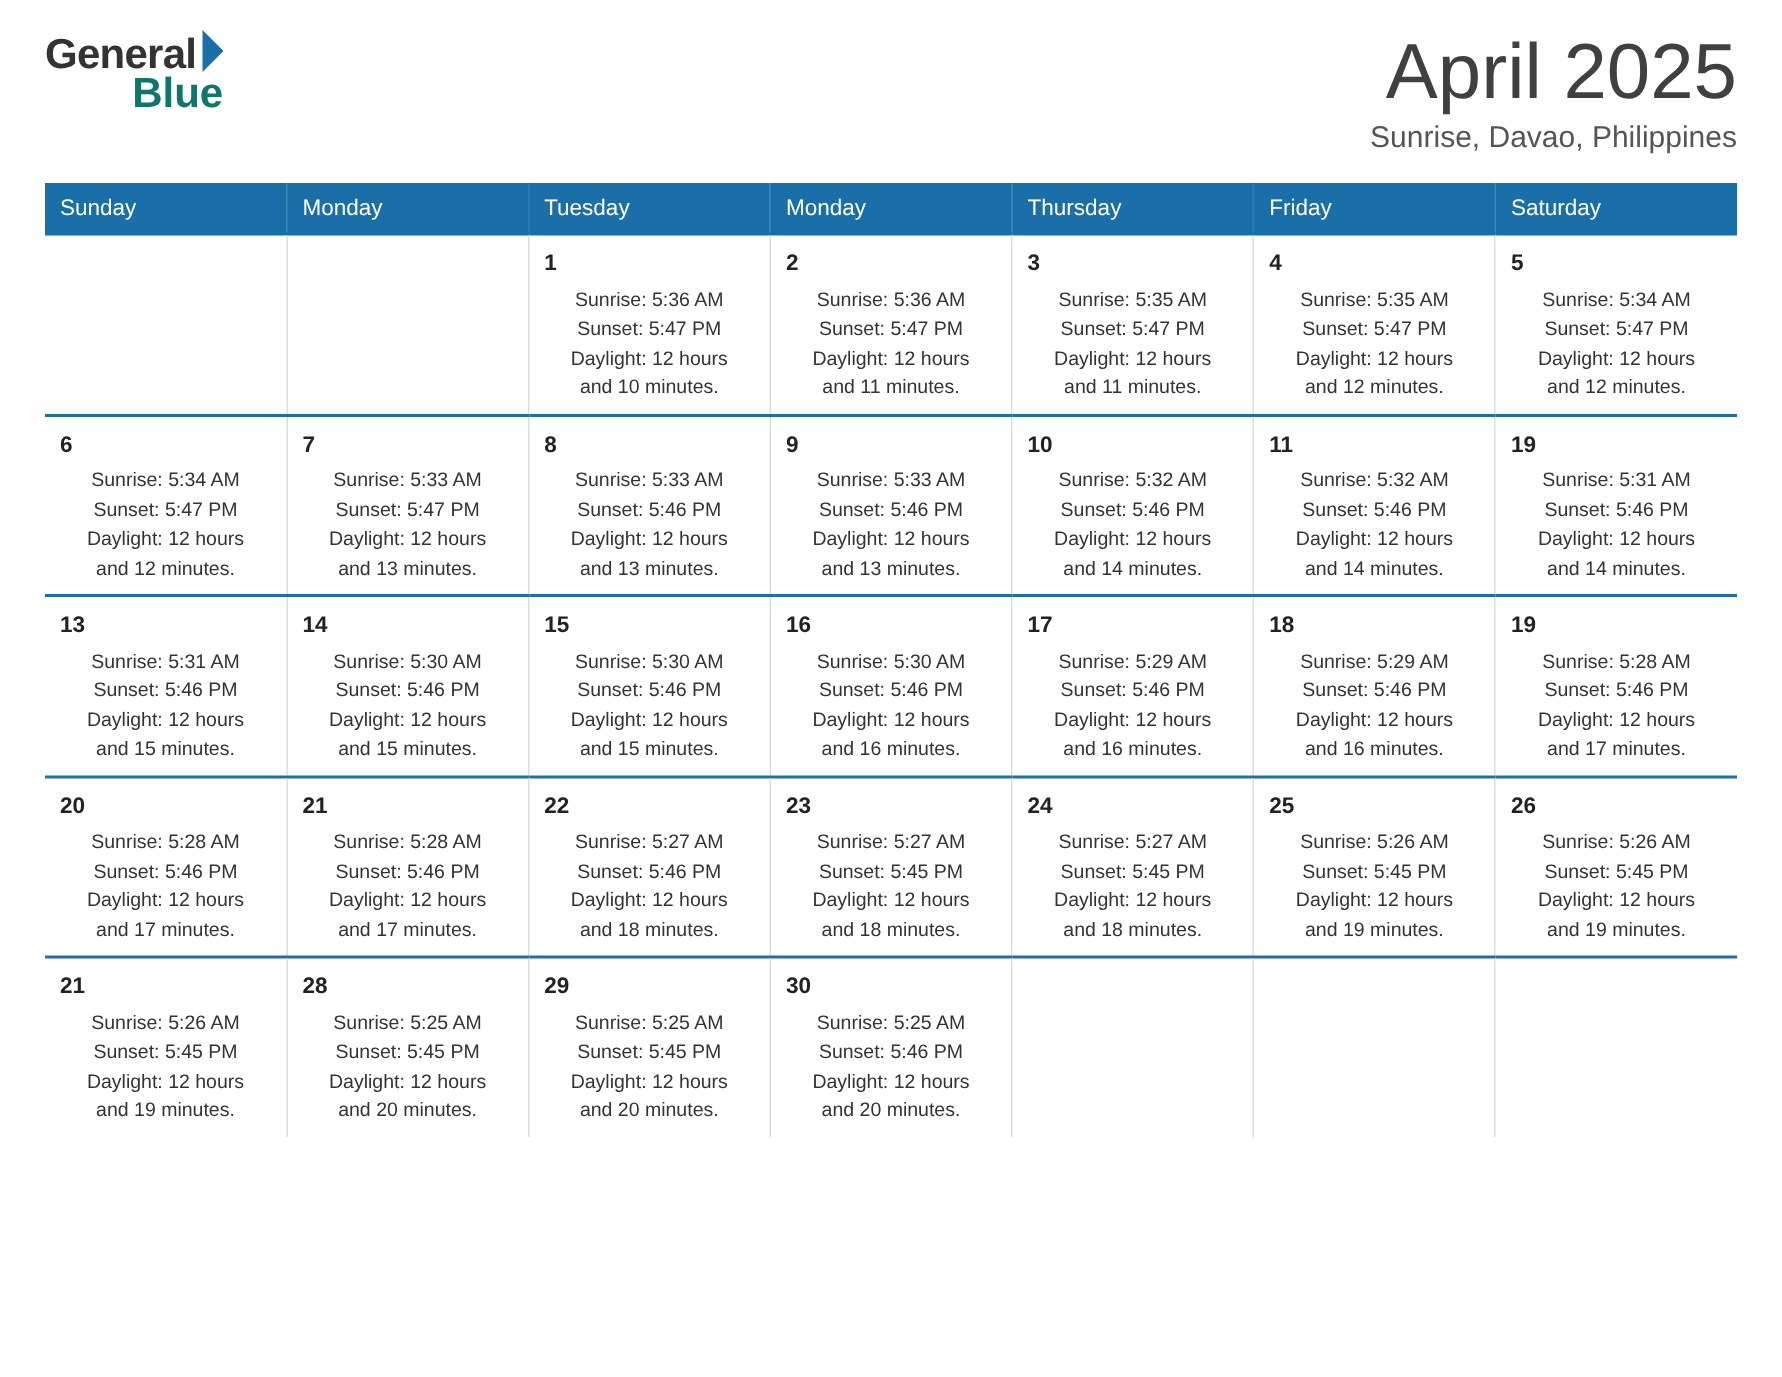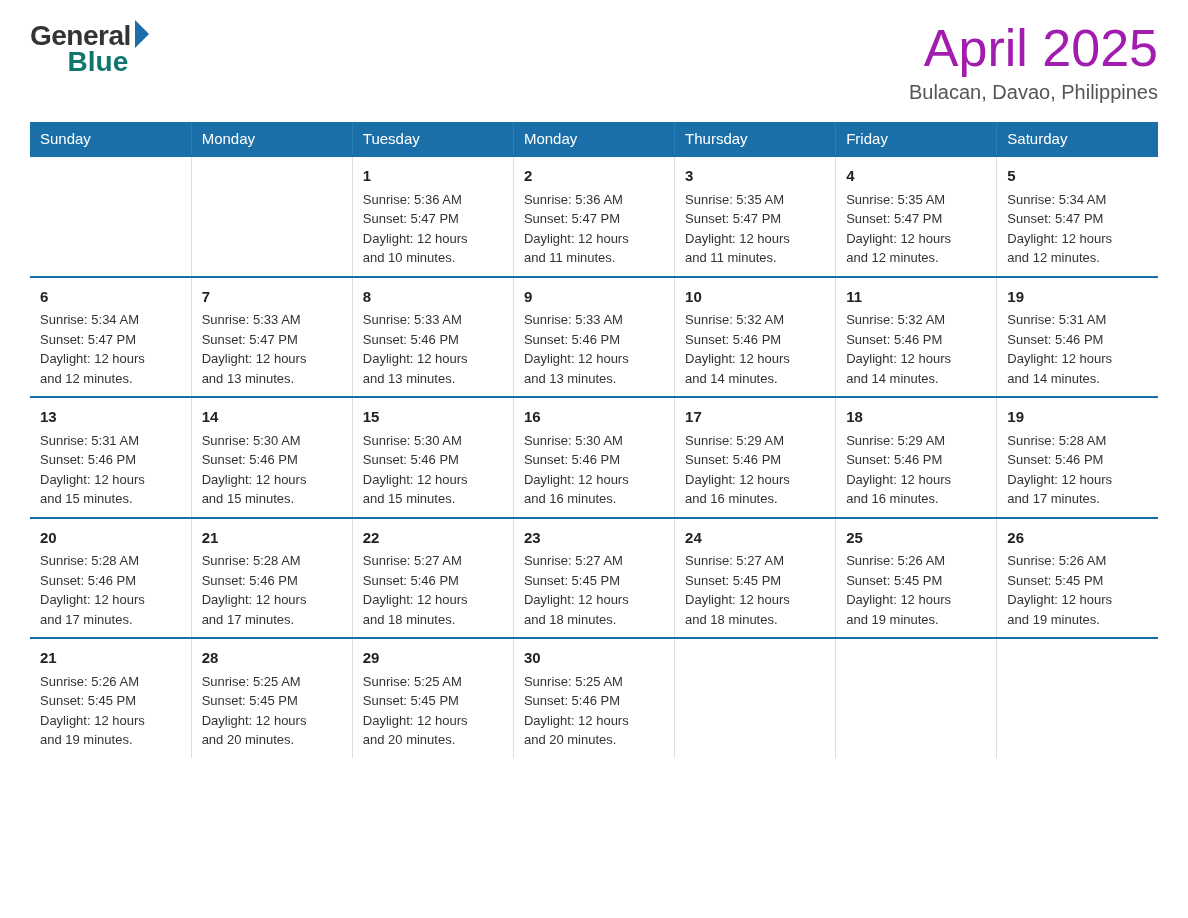--- a/index.html
+++ b/index.html
@@ -13,21 +13,21 @@
     }
     .header {
       display: flex;
       justify-content: space-between;
       align-items: flex-start;
       margin-bottom: 18px;
     }
     .logo {
       display: flex;
       flex-direction: column;
-      align-items: center;
+      align-items: flex-end;
     }
     .logo-top {
       display: flex;
       align-items: center;
     }
     .logo-general {
       font-size: 28px;
       font-weight: bold;
       color: #333;
       letter-spacing: -0.5px;
@@ -47,21 +47,21 @@
       color: #0f766e;
       margin-top: -6px;
       margin-left: 17px;
     }
     .title-block {
       text-align: right;
     }
     .title-month {
       font-size: 52px;
       font-weight: normal;
-      color: #a21caf;
+      color: #404040;
       line-height: 1.1;
     }
     .title-location {
       font-size: 20px;
       color: #555;
       margin-top: 4px;
     }
     .calendar {
       width: 100%;
       border-collapse: collapse;
@@ -95,39 +95,40 @@
     .day-number {
       font-size: 15px;
       font-weight: bold;
       color: #222;
       display: block;
       margin-bottom: 2px;
     }
     .day-info {
       color: #333;
       font-size: 13px;
+      text-align: center;
     }
     .empty-cell {
       background: #fff;
     }
   </style>
 </head>
 <body>
 
 <div class="header">
   <div class="logo">
     <div class="logo-top">
       <span class="logo-general">General</span>
       <div class="logo-triangle"></div>
     </div>
     <span class="logo-blue">Blue</span>
   </div>
   <div class="title-block">
     <div class="title-month">April 2025</div>
-    <div class="title-location">Bulacan, Davao, Philippines</div>
+    <div class="title-location">Sunrise, Davao, Philippines</div>
   </div>
 </div>
 
 <table class="calendar">
   <thead>
     <tr>
     <th>Sunday</th>
         <th>Monday</th>
         <th>Tuesday</th>
         <th>Monday</th>

